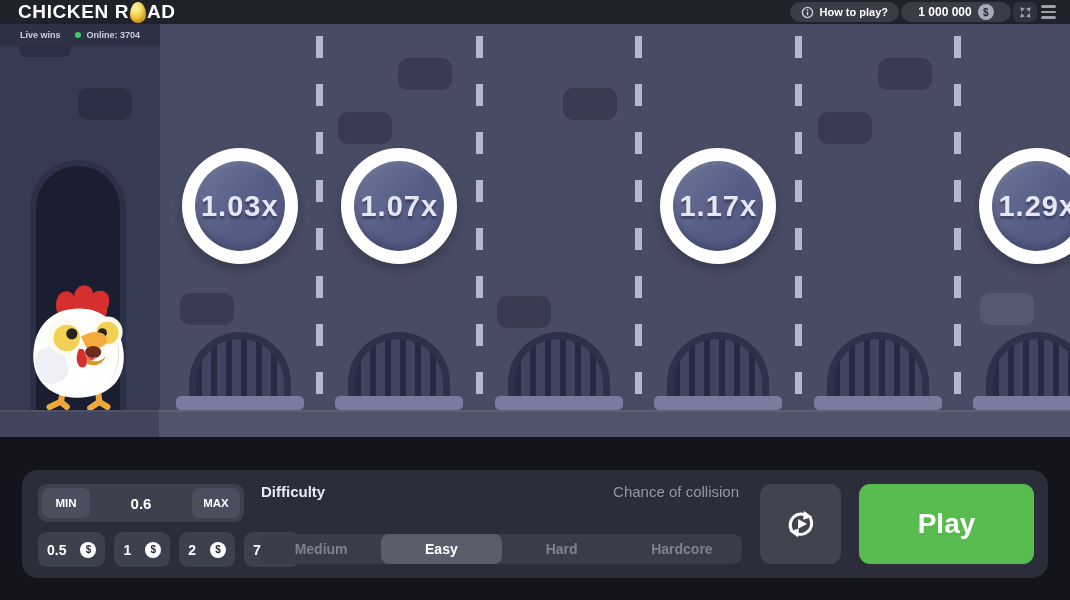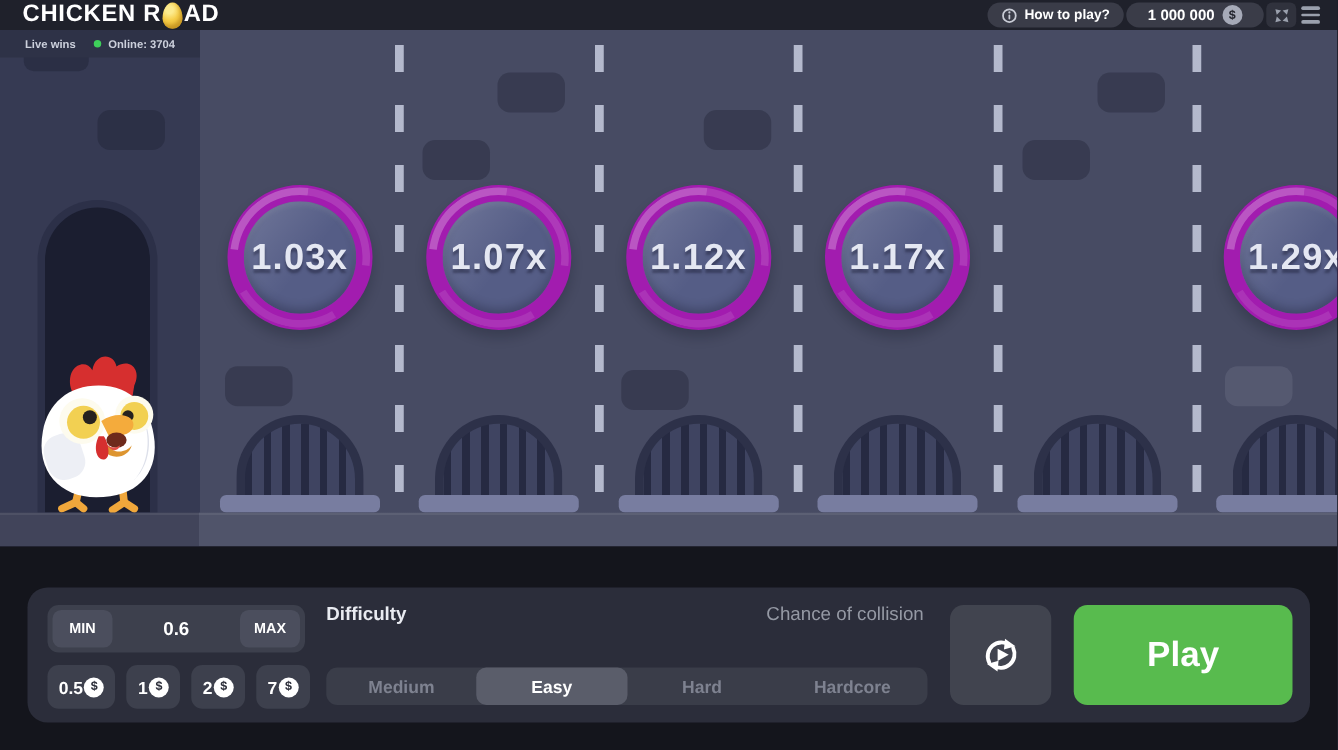--- a/index.html
+++ b/index.html
@@ -23,21 +23,21 @@
         display:inline-flex;align-items:center;justify-content:center;flex:none;}
   .coin.grey{background:#a6aab8;color:#22242d;}
   .iconbtn{width:24px;height:20px;border-radius:5px;border:none;background:#30323d;display:flex;align-items:center;justify-content:center;cursor:pointer;}
   .menubtn{border:none;background:none;display:flex;flex-direction:column;gap:3px;cursor:pointer;padding:2px;}
   .menubtn span{display:block;width:15px;height:2.4px;border-radius:2px;background:#9aa0ad;}
 
   
   .game{position:absolute;left:0;top:24px;width:1070px;height:413px;background:var(--road);overflow:hidden;}
   .lane{position:absolute;top:0;height:100%;}
   .disc{position:absolute;top:124px;left:50%;transform:translateX(-50%);width:116px;height:116px;border-radius:50%;
-        background:#a21caf;box-shadow:0 6px 9px rgba(10,12,24,.22);}
+        background:#ffffff;box-shadow:0 6px 9px rgba(10,12,24,.22);}
   .disc::before{content:"";position:absolute;inset:2px;border-radius:50%;border:6px solid transparent;
         border-top-color:rgba(255,255,255,.26);border-right-color:rgba(255,255,255,.13);transform:rotate(-38deg);}
   .disc::after{content:"";position:absolute;inset:2px;border-radius:50%;border:6px solid transparent;
         border-bottom-color:rgba(255,255,255,.10);transform:rotate(14deg);}
   .disc-inner{position:absolute;inset:13px;border-radius:50%;display:flex;align-items:center;justify-content:center;
         background:linear-gradient(128deg, rgba(255,255,255,.16), rgba(255,255,255,0) 55%), #555d86;
         box-shadow:inset 0 -4px 8px rgba(20,24,44,.30), inset 0 3px 4px rgba(255,255,255,.10);}
   .mult{font-size:29px;font-weight:700;color:#e4e7f2;letter-spacing:1px;text-shadow:0 3px 2px rgba(24,27,48,.45);}
   .grate{position:absolute;bottom:39px;left:50%;transform:translateX(-50%);width:102px;height:66px;
         border:7px solid #2d3149;border-bottom:none;border-radius:52px 52px 0 0;
@@ -63,21 +63,21 @@
         box-shadow:inset 0 2px 0 rgba(255,255,255,.07);z-index:6;}
 
   
   .panel{position:absolute;left:22px;top:470px;width:1026px;height:108px;border-radius:16px;background:var(--panel);z-index:40;}
   .bet-bar{position:absolute;left:16px;top:14px;width:206px;height:38px;border-radius:9px;background:var(--chipbg);
         display:flex;align-items:center;padding:4px;}
   .bet-btn{width:48px;height:100%;border:none;border-radius:7px;background:#4b4e5d;color:#fff;font-size:11.5px;font-weight:700;cursor:pointer;}
   .bet-value{flex:1;text-align:center;color:#fff;font-size:15px;font-weight:700;}
   .chips{position:absolute;left:16px;top:62px;display:flex;gap:9px;}
   .chip{height:35px;border:none;border-radius:9px;background:var(--chipbg);color:#fff;font-size:14px;font-weight:700;
-        display:flex;align-items:center;gap:1px;padding:0 9px;cursor:pointer;}
+        display:flex;align-items:center;gap:14px;padding:0 9px;cursor:pointer;}
 
   .diff-label{position:absolute;left:239px;top:13px;font-size:15px;font-weight:600;color:#e9ebf1;}
   .chance-label{position:absolute;left:430px;top:13px;width:287px;text-align:right;font-size:15px;color:#9599a4;}
   .seg{position:absolute;left:239px;top:64px;width:481px;height:30px;border-radius:9px;background:#3a3d49;display:flex;}
   .seg-item{flex:1;border:none;background:none;border-radius:8px;font-size:14px;font-weight:700;color:#7e8290;cursor:pointer;}
   .seg-item.active{background:#5a5d6a;color:#fff;}
 
   .autoplay{position:absolute;left:738px;top:14px;width:81px;height:80px;border:none;border-radius:11px;background:#41444f;
         display:flex;align-items:center;justify-content:center;cursor:pointer;}
   .play{position:absolute;left:837px;top:14px;width:175px;height:80px;border:none;border-radius:11px;background:var(--accent);
@@ -141,25 +141,20 @@
           <div class="disc">
             <div class="disc-inner">
               <span class="mult">1.07x</span>
             </div>
           </div>
           <div class="grate"></div>
           <div class="sill"></div>
         </div>
         <div class="divider" style="left: 475.5px;"></div>
         <div class="lane" style="left: 479px; width: 159.5px;">
-          <div class="disc">
-            <div class="disc-inner">
-              <span class="mult">1.12x</span>
-            </div>
-          </div>
           <div class="grate"></div>
           <div class="sill"></div>
         </div>
         <div class="divider" style="left: 635px;"></div>
         <div class="lane" style="left: 638.5px; width: 159.5px;">
           <div class="disc">
             <div class="disc-inner">
               <span class="mult">1.17x</span>
             </div>
           </div>

